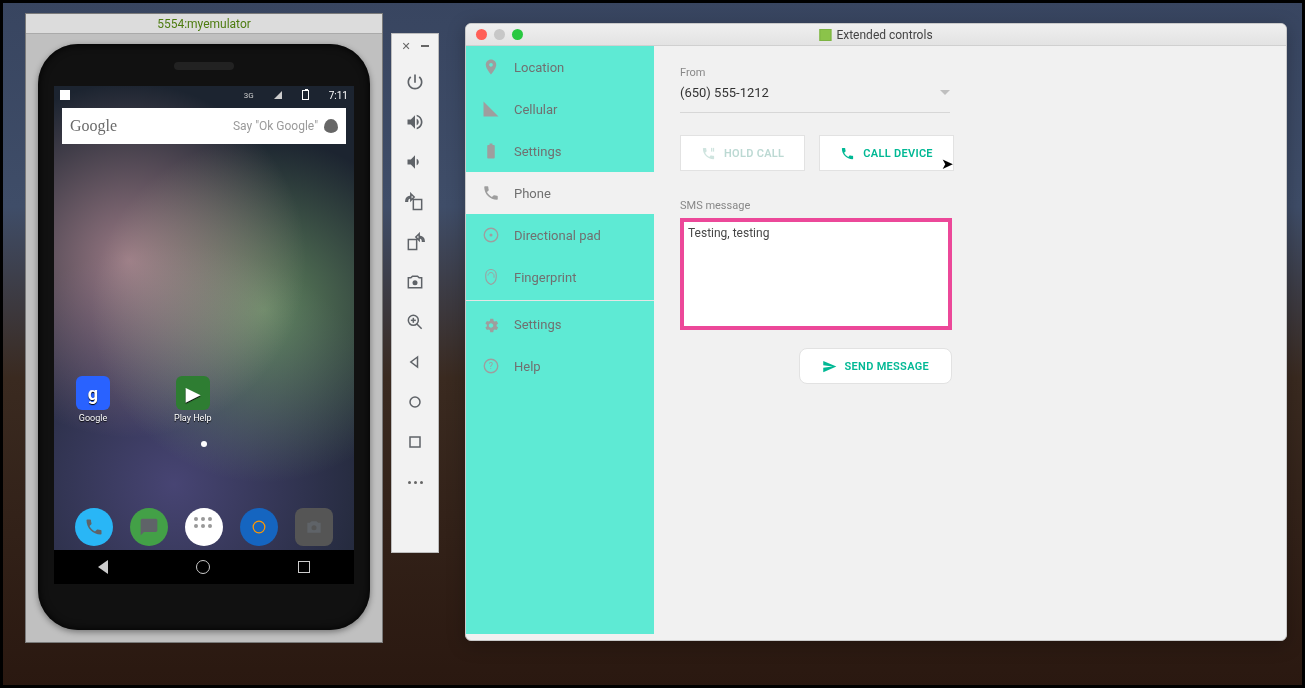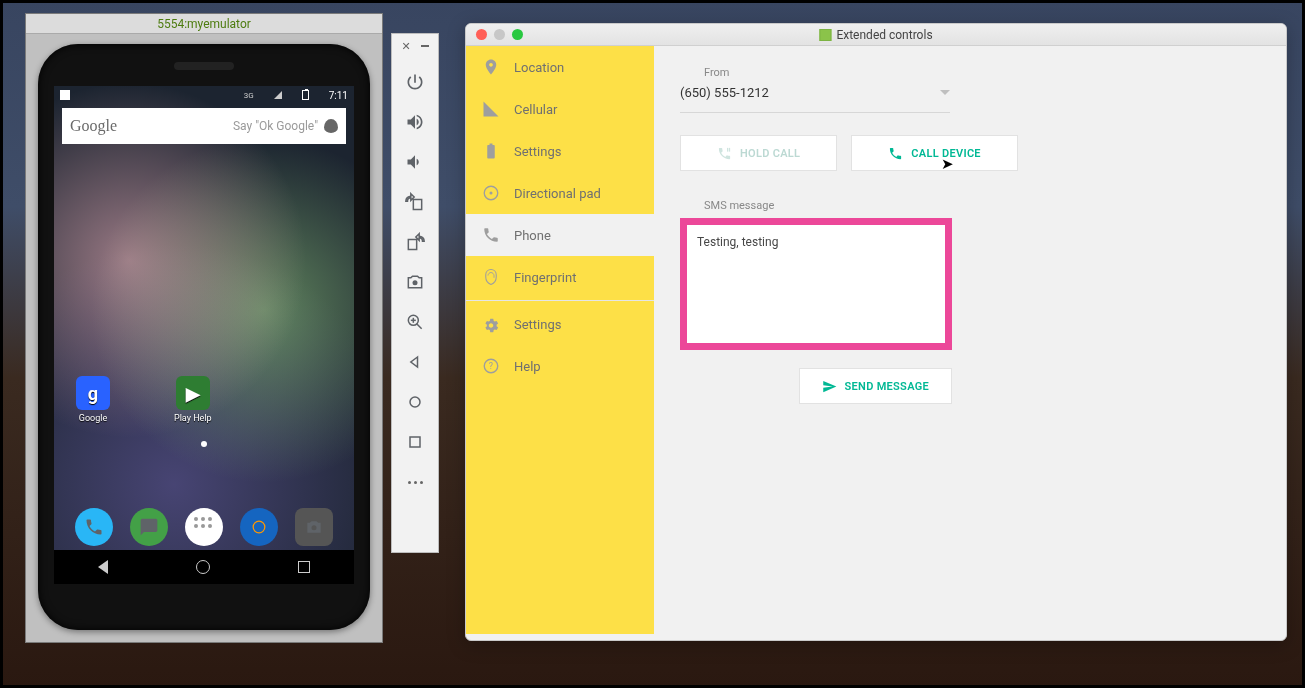--- a/index.html
+++ b/index.html
@@ -53,39 +53,39 @@
 
   
   .ext-window { position:absolute; left:462px; top:20px; width:822px; height:618px; background:#f1f1f1; border:1px solid #c9c9c9; border-radius:6px; box-shadow:0 4px 18px rgba(0,0,0,.25); overflow:hidden;}
   .ext-titlebar{height:22px;background:linear-gradient(#efefef,#e3e3e3);border-bottom:1px solid #d0d0d0;display:flex;align-items:center;position:relative;}
   .traffic{display:flex;gap:7px;padding-left:10px;}
   .tl{width:11px;height:11px;border-radius:50%;}
   .tl.r{background:#ff5f57;} .tl.y{background:#c7c7c7;} .tl.g{background:#28c840;}
   .ext-title{position:absolute;left:50%;transform:translateX(-50%);font-size:12px;color:#444;display:flex;align-items:center;gap:5px;}
   .title-glyph{width:12px;height:12px;background:#8bc34a;border:1px solid #7cb342;}
   .ext-body{display:flex;height:calc(100% - 28px);}
-  .ext-sidebar{width:188px;background:#fde047;display:flex;flex-direction:column;}
+  .ext-sidebar{width:188px;background:#5eead4;display:flex;flex-direction:column;}
   .sb-item{height:42px;display:flex;align-items:center;gap:14px;padding-left:16px;color:#707070;font-size:13px;cursor:pointer;}
   .sb-item.sel{background:#f1f1f1;}
   .sb-item svg{width:18px;height:18px;fill:#9e9e9e;}
   .sb-divider{height:1px;background:#e5e5e5;margin:2px 0;}
   .ext-main{flex:1;padding:20px 26px;}
-  .lbl{font-size:11px;color:#888;margin-bottom:6px;margin-left:24px;}
+  .lbl{font-size:11px;color:#888;margin-bottom:6px;}
   .from-row{display:flex;align-items:center;width:270px;border-bottom:1px solid #d7d7d7;padding-bottom:12px;margin-bottom:22px;}
   .from-val{flex:1;font-size:13px;color:#333;}
   .chev{width:0;height:0;border-left:5px solid transparent;border-right:5px solid transparent;border-top:5px solid #bfbfbf;}
   .call-row{display:flex;gap:14px;margin-bottom:28px;}
-  .mbtn{height:36px;padding:0 36px;background:#fff;border:1px solid #e2e2e2;display:flex;align-items:center;gap:8px;font-size:11px;font-weight:600;letter-spacing:.3px;cursor:pointer;}
+  .mbtn{height:36px;padding:0 20px;background:#fff;border:1px solid #e2e2e2;display:flex;align-items:center;gap:8px;font-size:11px;font-weight:600;letter-spacing:.3px;cursor:pointer;}
   .mbtn.disabled{color:#bcd9d3;cursor:default;}
   .mbtn.enabled{color:#00b894;}
   .mbtn svg{width:15px;height:15px;}
   .mbtn.disabled svg{fill:#cfe4df;} .mbtn.enabled svg{fill:#00b894;}
-  .sms-area{width:272px;height:132px;background:#fff;border:7px solid #ec4899;padding:10px;font-size:12px;color:#474747;resize:none;outline:none;}
+  .sms-area{width:272px;height:112px;background:#fff;border:4px solid #ec4899;padding:4px;font-size:12px;color:#474747;resize:none;outline:none;}
   .send-row{width:272px;display:flex;justify-content:flex-end;margin-top:14px;}
-  .send-row .mbtn{padding:16px 22px;}
+  .send-row .mbtn{padding:16px 22px;border-radius:8px;}
   .cursor{position:absolute; left:938px; top:152px; font-size:15px; color:#000;}
 </style>
 </head>
 <body>
 
 <div class="emu-window">
   <div class="emu-titlebar">5554:myemulator</div>
   <div class="device-frame">
     <div class="device-notch-top"></div>
     <div class="device-screen">
@@ -249,32 +249,32 @@
             <path d="M2 22h20L2 2v20z"></path>
           </svg>
         <span>Cellular</span>
       </div>
       <div class="sb-item">
         <svg viewBox="0 0 24 24">
             <path d="M15.7 4H14V2h-4v2H8.3C7.6 4 7 4.6 7 5.3v15.3c0 .8.6 1.4 1.3 1.4h7.3c.8 0 1.4-.6 1.4-1.3V5.3c0-.7-.6-1.3-1.3-1.3z"></path>
           </svg>
         <span>Settings</span>
       </div>
+      <div class="sb-item sel">
+        <svg viewBox="0 0 24 24">
+            <path d="M6.6 10.8c1.4 2.8 3.8 5.2 6.6 6.6l2.2-2.2c.3-.3.7-.4 1-.2 1.1.4 2.4.6 3.6.6.6 0 1 .4 1 1V20c0 .6-.4 1-1 1C10.6 21 3 13.4 3 4c0-.6.4-1 1-1h3.4c.6 0 1 .4 1 1 0 1.2.2 2.5.6 3.6.1.3 0 .7-.2 1l-2.2 2.2z"></path>
+          </svg>
+        <span>Phone</span>
+      </div>
       <div class="sb-item">
         <svg viewBox="0 0 24 24">
             <circle cx="12" cy="12" r="9" fill="none" stroke="#9e9e9e" stroke-width="1.8"></circle>
             <circle cx="12" cy="12" r="2"></circle>
           </svg>
         <span>Directional pad</span>
-      </div>
-      <div class="sb-item sel">
-        <svg viewBox="0 0 24 24">
-            <path d="M6.6 10.8c1.4 2.8 3.8 5.2 6.6 6.6l2.2-2.2c.3-.3.7-.4 1-.2 1.1.4 2.4.6 3.6.6.6 0 1 .4 1 1V20c0 .6-.4 1-1 1C10.6 21 3 13.4 3 4c0-.6.4-1 1-1h3.4c.6 0 1 .4 1 1 0 1.2.2 2.5.6 3.6.1.3 0 .7-.2 1l-2.2 2.2z"></path>
-          </svg>
-        <span>Phone</span>
       </div>
       <div class="sb-item">
         <svg viewBox="0 0 24 24">
             <path d="M12 2C8 2 5 5 5 9v3c0 4 2 8 7 10 5-2 7-6 7-10V9c0-4-3-7-7-7z" fill="none" stroke="#9e9e9e" stroke-width="1.4"></path>
             <path d="M8 10c0-2 2-4 4-4s4 2 4 4v3" fill="none" stroke="#9e9e9e" stroke-width="1.2"></path>
           </svg>
         <span>Fingerprint</span>
       </div>
       <div class="sb-divider"></div>
       <div class="sb-item">

